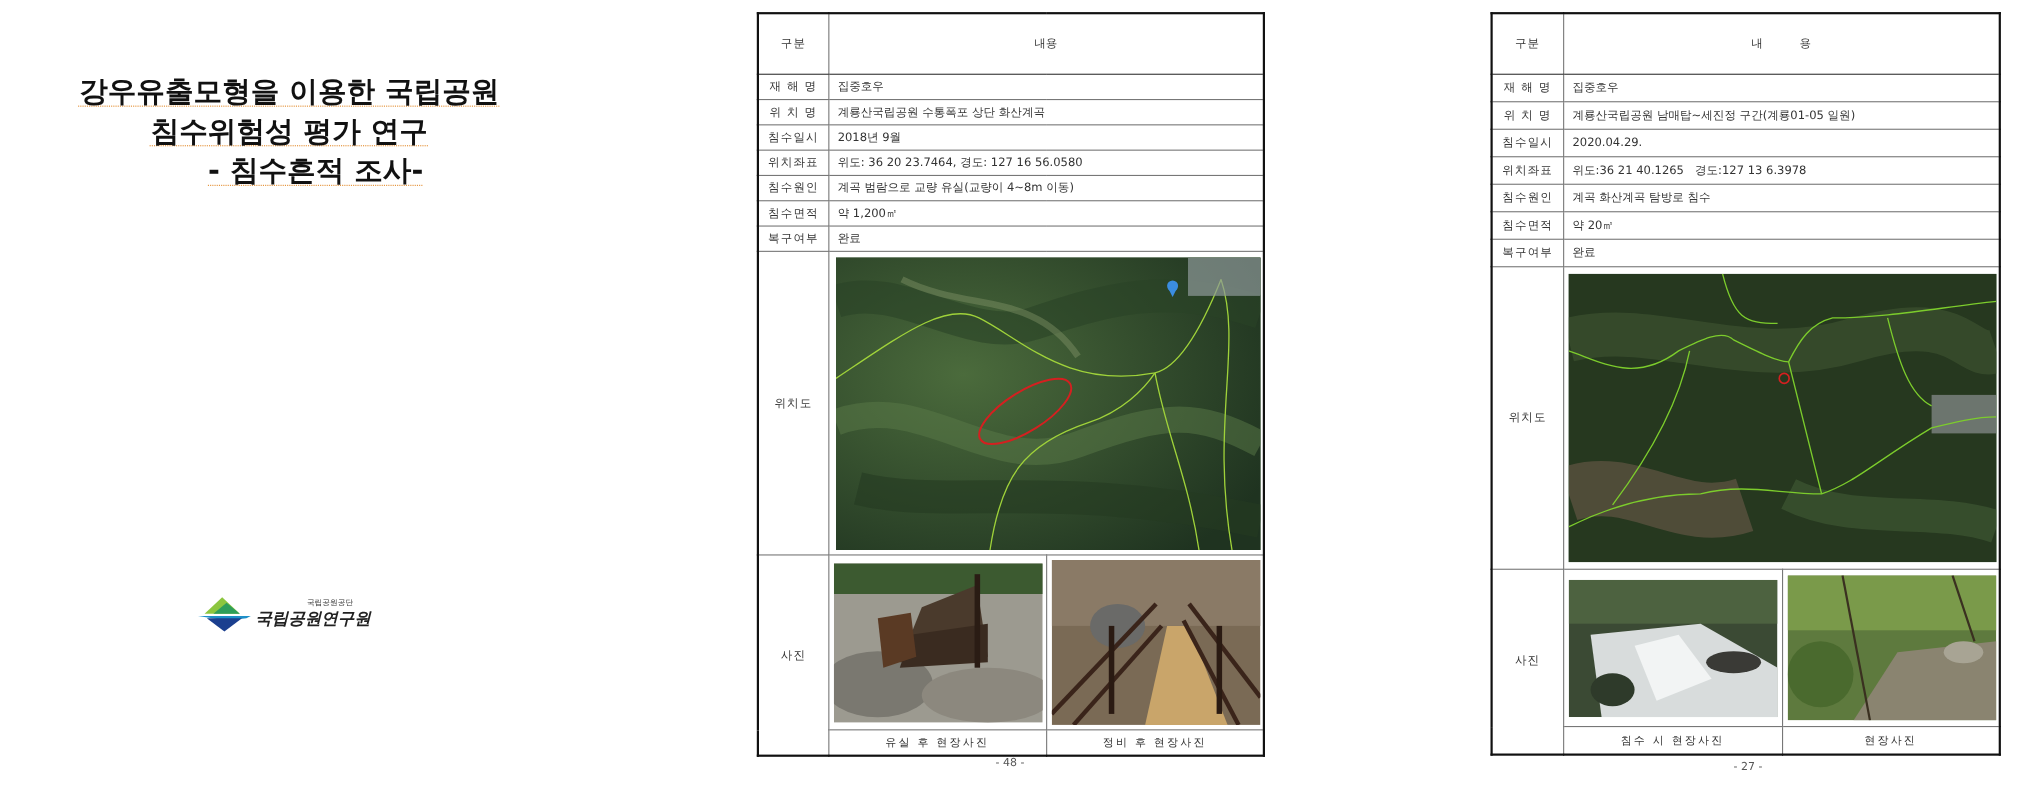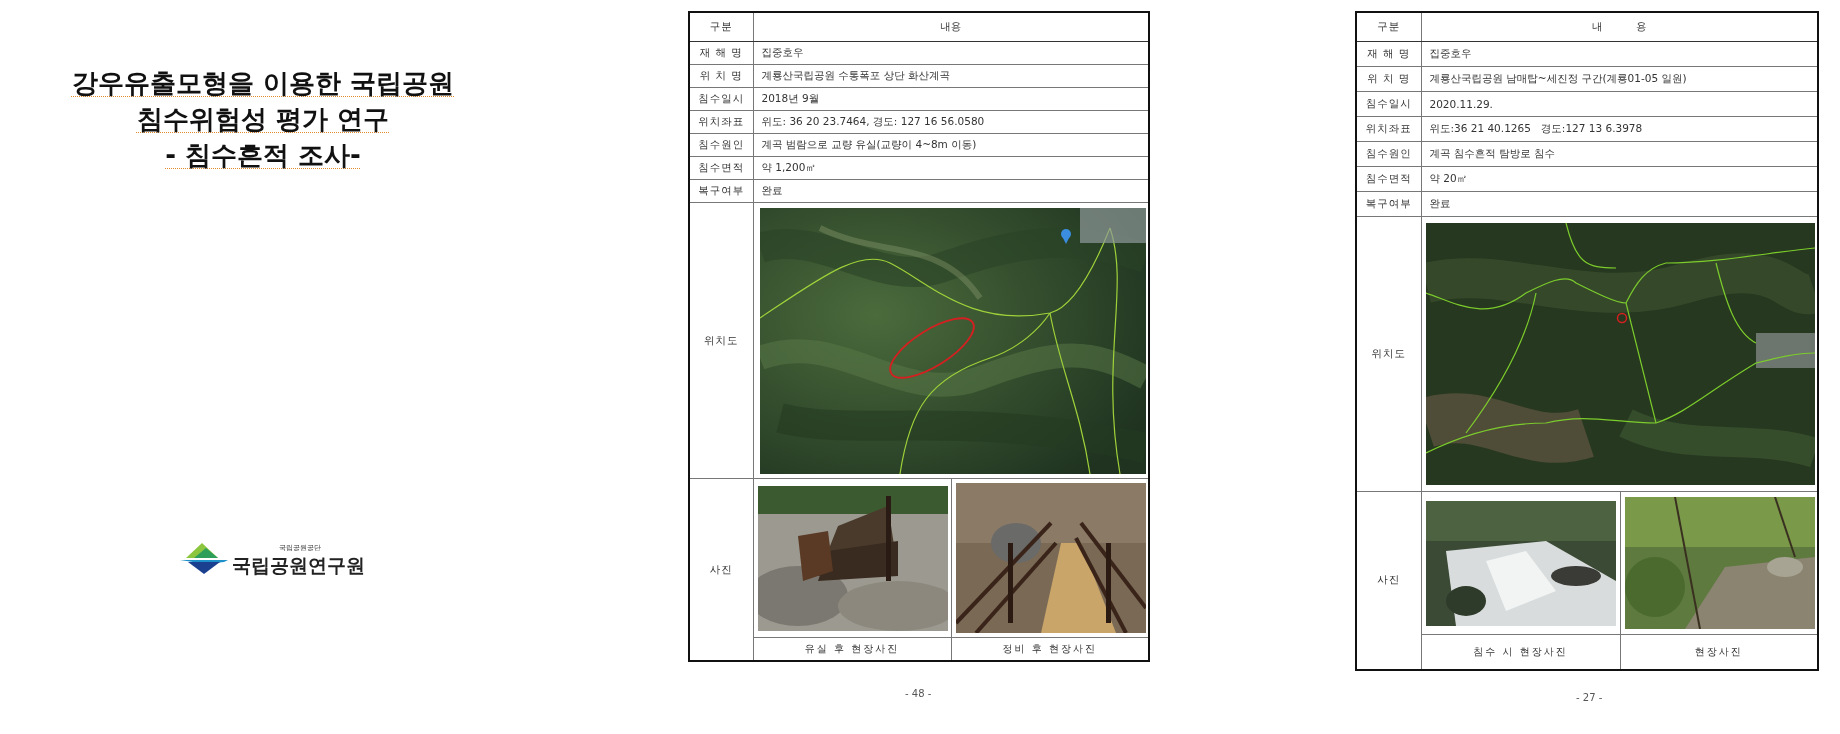--- a/index.html
+++ b/index.html
@@ -4,40 +4,40 @@
 <style>
   html, body { margin:0; padding:0; }
   body { width:1840px; height:734px; background:#ffffff; position:relative; overflow:hidden; font-family:"DejaVu Sans", sans-serif; color:#222; }
   .page { position:absolute; top:0; height:734px; }
   #cover { left:0; width:540px; }
   .cover-title { position:absolute; left:0; width:526px; text-align:center; font-family:"DejaVu Sans", sans-serif; font-weight:bold; font-size:26px; color:#111; letter-spacing:0px; }
   .cover-title span { text-decoration: underline dotted #e38b2c; text-underline-offset:4px; text-decoration-thickness:1px; }
   #cover-date { position:absolute; top:315px; left:0; width:526px; text-align:center; font-size:21px; color:#111; font-family:"DejaVu Sans", sans-serif; }
   #logo { position:absolute; left:180px; top:540px; width:160px; height:40px; }
   #logo .org-small { position:absolute; left:52px; top:3px; font-size:7px; color:#333; white-space:nowrap;margin-left:47px; }
-  #logo .org-big { position:absolute; left:52px; top:13px; font-size:19px; font-weight:bold; color:#222; white-space:nowrap; }
+  #logo .org-big { position:absolute; left:52px; top:13px; font-size:15px; font-weight:bold; color:#222; white-space:nowrap;font-style:italic; }
 
   table.rec { position:absolute; border-collapse:collapse; table-layout:fixed; border:2px solid #111; font-size:10.5px; color:#333; }
   table.rec td { border:1px solid #777; padding:0 0 0 8px; height:22px; white-space:nowrap; overflow:hidden; }
   table.rec td.lbl { text-align:center; padding:0; letter-spacing:1px; color:#333; }
-  table.rec tr.hdr td { text-align:center; padding:3px; border-bottom:1px solid #333; }
+  table.rec tr.hdr td { text-align:center; padding:16px; border-bottom:1px solid #333; }
   table.rec tr.hdr td { border-top:none; }
   table.rec td.center { text-align:center; padding:0; }
   table.rec tr.cap td.center { font-size:10px; letter-spacing:2px; }
   .map { position:relative; overflow:hidden; background:#2f4a2c; }
   .photo { position:relative; overflow:hidden; }
   .pnum { position:absolute; font-size:10px; color:#555; }
 </style>
 </head>
 <body>
 
 <div class="page" id="cover">
   <div class="cover-title" style="top:102px;"><span>침수위험성 평가 연구</span></div>
   <div class="cover-title" style="top:66px;"><span>강우유출모형을 이용한 국립공원</span></div>
-  <div class="cover-title" style="top:138px;"><span>- 침수흔적 조사-</span></div>
+  <div class="cover-title" style="top:138px;padding-left:24px;"><span>- 침수흔적 조사-</span></div>
   <div id="logo">
     <svg width="50" height="38" viewBox="0 0 50 38" style="position:absolute;left:0;top:0;">
       <polygon points="6,18 22,3 38,18" fill="#8cc63f"></polygon>
       <polygon points="14,18 26,8 38,18" fill="#2e9e5b"></polygon>
       <polygon points="0,20 48,20 44,22 26,24" fill="#1d8fc9"></polygon>
       <polygon points="8,22 40,22 24,34" fill="#1b3f8f"></polygon>
     </svg>
     <div class="org-small">국립공원공단</div>
     <div class="org-big">국립공원연구원</div>
   </div>
@@ -167,29 +167,29 @@
   <tr style="height:25px">
         <td class="lbl">재 해 명</td>
         <td colspan="2">집중호우</td>
       </tr>
   <tr style="height:25px">
         <td class="lbl">위 치 명</td>
         <td colspan="2">계룡산국립공원 남매탑~세진정 구간(계룡01-05 일원)</td>
       </tr>
   <tr style="height:25px">
         <td class="lbl">침수일시</td>
-        <td colspan="2">2020.11.29.</td>
+        <td colspan="2">2020.04.29.</td>
       </tr>
   <tr style="height:25px">
         <td class="lbl">위치좌표</td>
         <td colspan="2" style="white-space:pre;">위도:36 21 40.1265   경도:127 13 6.3978</td>
       </tr>
   <tr style="height:25px">
         <td class="lbl">침수원인</td>
-        <td colspan="2">계곡 침수흔적 탐방로 침수</td>
+        <td colspan="2">계곡 화산계곡 탐방로 침수</td>
       </tr>
   <tr style="height:25px">
         <td class="lbl">침수면적</td>
         <td colspan="2">약 20㎡</td>
       </tr>
   <tr style="height:25px">
         <td class="lbl">복구여부</td>
         <td colspan="2">완료</td>
       </tr>
   <tr style="height:275px">
@@ -234,19 +234,19 @@
           <rect width="190" height="50" fill="#7a9a4a"></rect>
           <polygon points="60,132 100,70 190,60 190,132" fill="#8a8470"></polygon>
           <ellipse cx="160" cy="70" rx="18" ry="10" fill="#a8a494"></ellipse>
           <ellipse cx="30" cy="90" rx="30" ry="30" fill="#4a6a2e"></ellipse>
           <line x1="50" y1="0" x2="75" y2="132" stroke="#3a3020" stroke-width="2"></line>
           <line x1="150" y1="0" x2="170" y2="60" stroke="#3a3020" stroke-width="2"></line>
         </svg>
       </div>
     </td>
   </tr>
-  <tr class="cap" style="height:35px">
+  <tr class="cap" style="height:25px">
     <td class="center">침수 시 현장사진</td>
     <td class="center">현장사진</td>
   </tr>
 </tbody>
   </table>
 <div class="pnum" style="left:1576px; top:692px;">- 27 -</div>
 
 </body></html>

